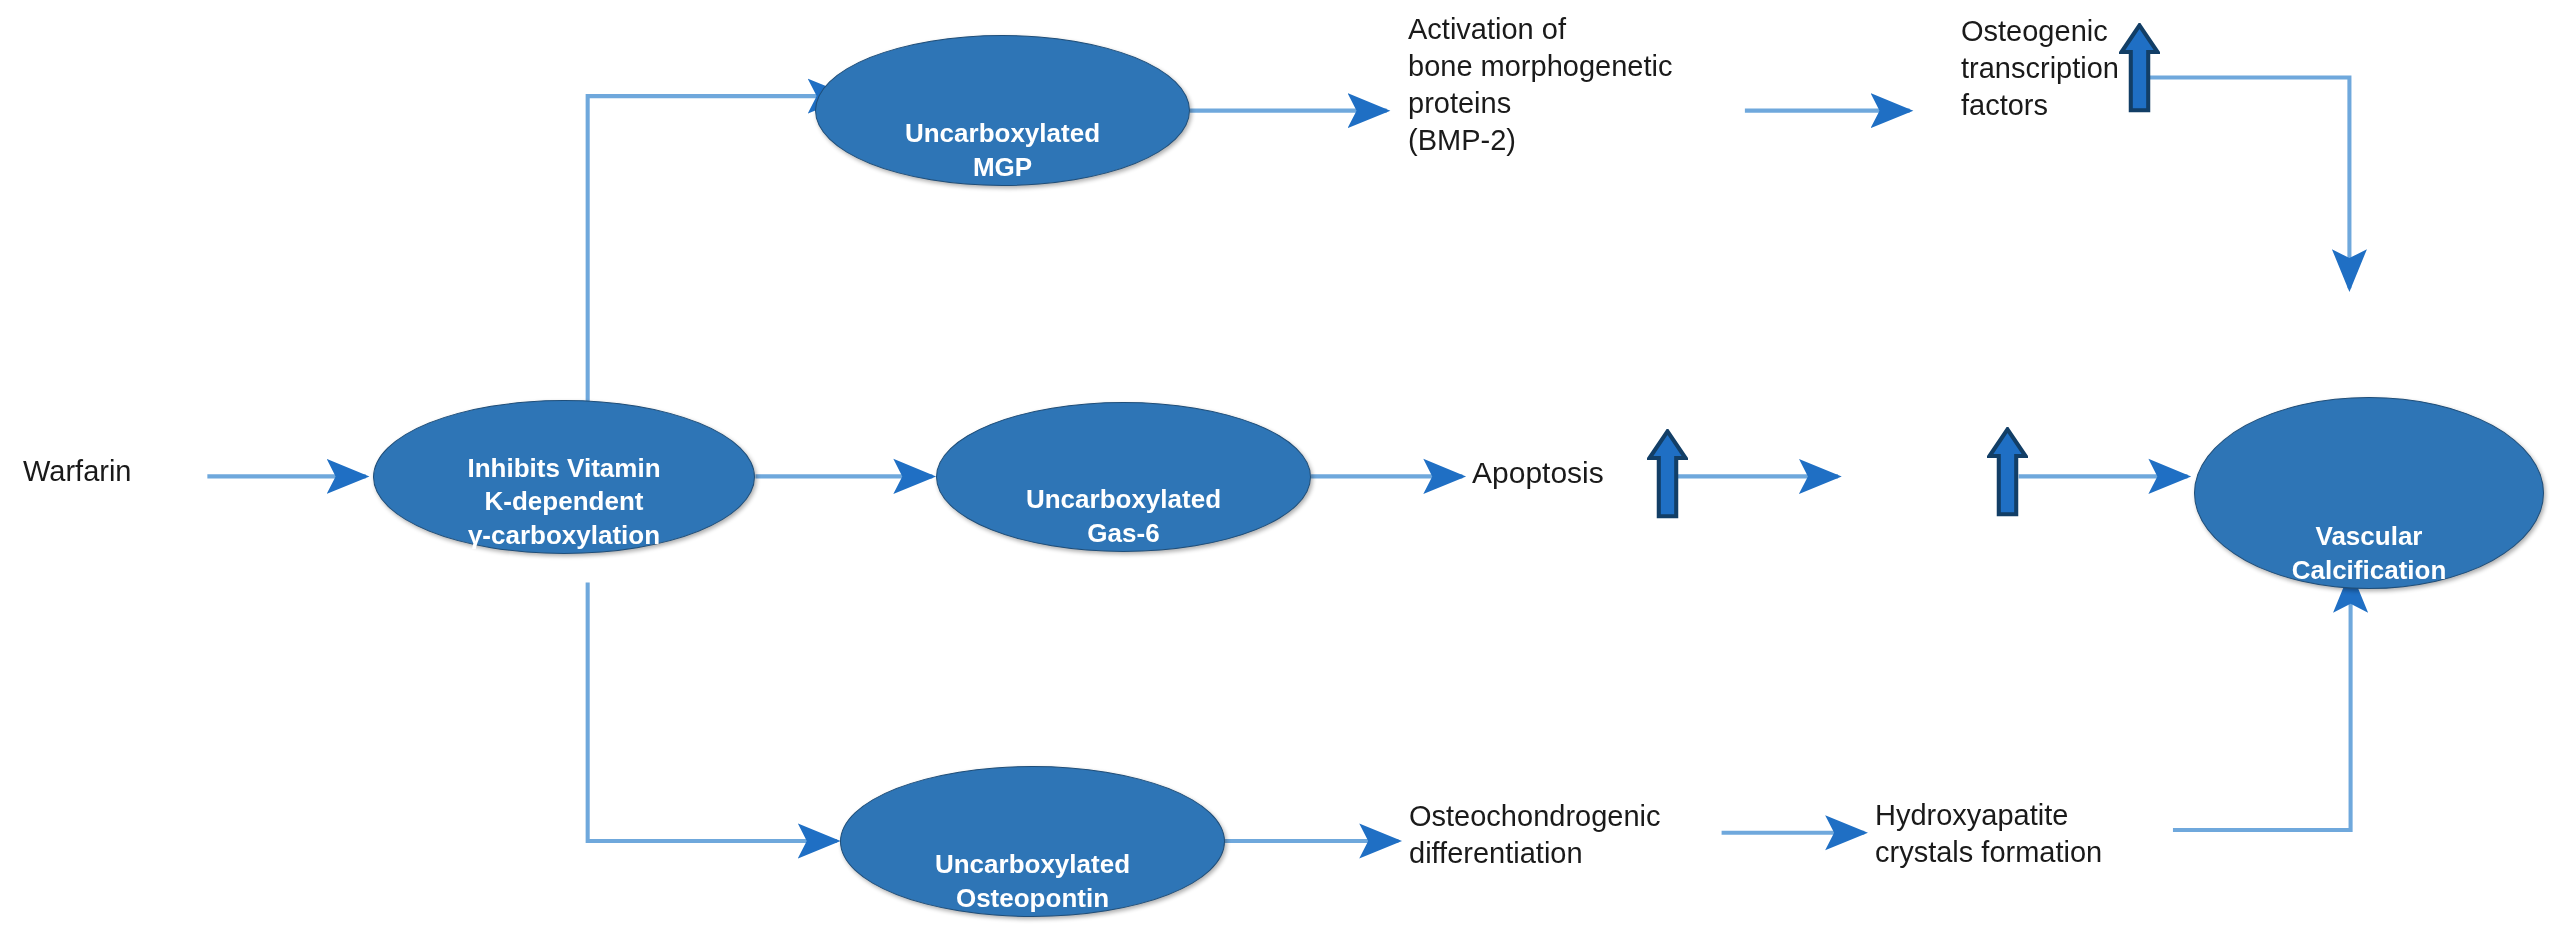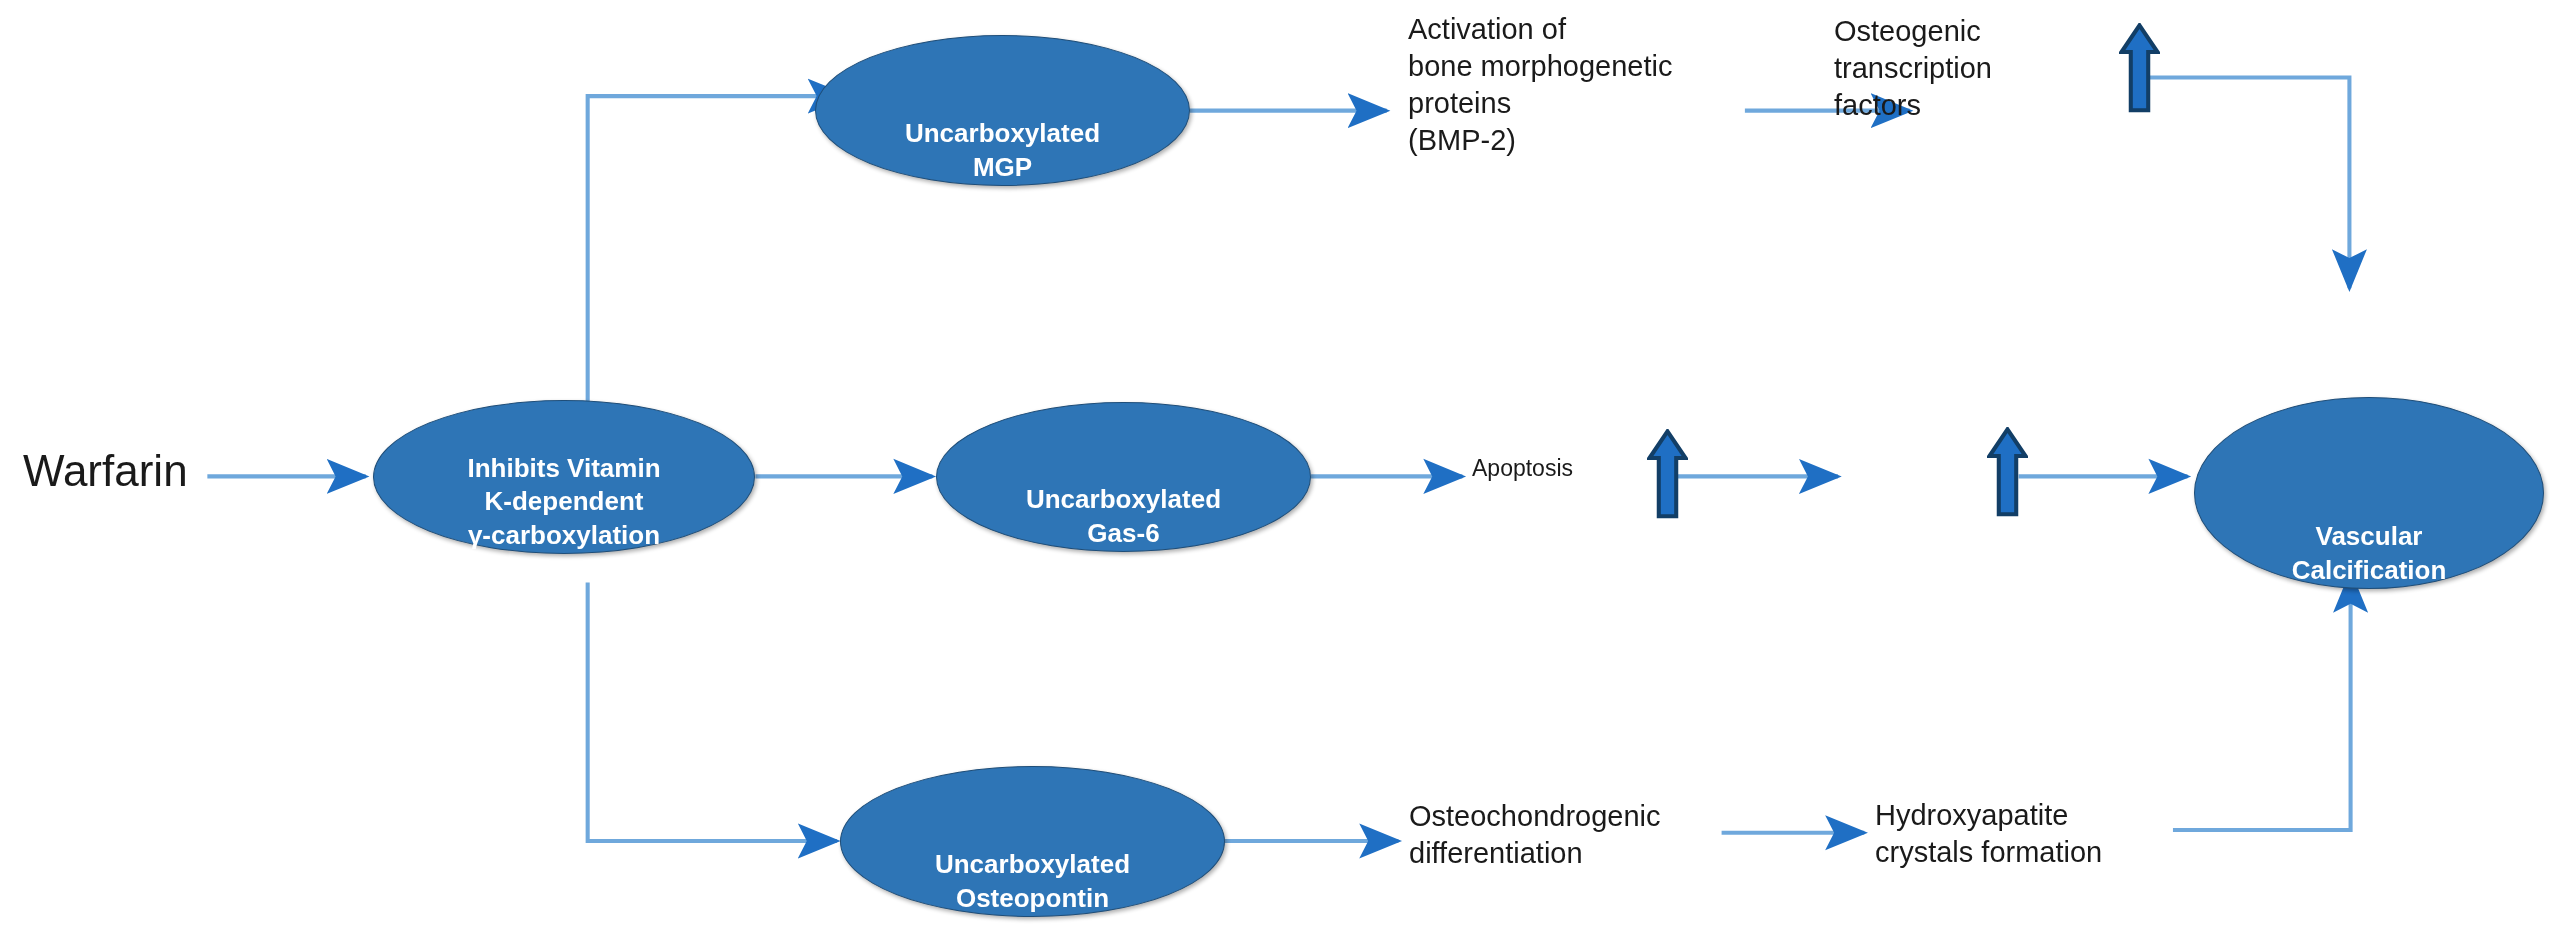--- a/index.html
+++ b/index.html
@@ -65,32 +65,32 @@
       <path d="M3465,818 L3755,818" marker-end="url(#ah)"></path>
 
       <path d="M2098,1444 L2400,1444" marker-end="url(#ah)"></path>
 
       <path d="M2955,1430 L3200,1430" marker-end="url(#ah)"></path>
 
       <path d="M3730,1425 L4035,1425 L4035,985" marker-end="url(#ah)"></path>
     </g>
   </svg>
 
-  <div class="plainlabel" style="left:23px; top:443px; width:186px; font-size:44px;">Warfarin</div>
+  <div class="plainlabel" style="left:23px; top:453px; width:186px; font-size:29px;">Warfarin</div>
 
   <div class="plainlabel" style="left:1396px; top:10.5px; width:344px; font-size:29px;margin-left:12px;">Activation of
 bone morphogenetic
 proteins
 (BMP-2)</div>
 
-  <div class="plainlabel" style="left:1834px; top:13px; width:198px; font-size:29px;">Osteogenic
+  <div class="plainlabel" style="left:1961px; top:13px; width:198px; font-size:29px;">Osteogenic
 transcription
 factors</div>
 
-  <div class="plainlabel" style="left:1472px; top:454px; width:204px; font-size:23px;">Apoptosis</div>
+  <div class="plainlabel" style="left:1472px; top:454px; width:204px; font-size:30px;">Apoptosis</div>
 
 
   <div class="plainlabel" style="left:1409px; top:798px; width:315px; font-size:29px;">Osteochondrogenic
 differentiation</div>
 
   <div class="plainlabel" style="left:1875px; top:797px; width:309px; font-size:29px;">Hydroxyapatite
 crystals formation</div>
 
   <svg class="uparrow" style="left:2119px; top:23px;" width="41" height="93" viewBox="0 0 70 160">
     <path d="M35,4 L66,50 L50,50 L50,150 L20,150 L20,50 L4,50 Z" fill="#1F6FC4" stroke="#123E66" stroke-width="7" stroke-linejoin="miter"></path>

